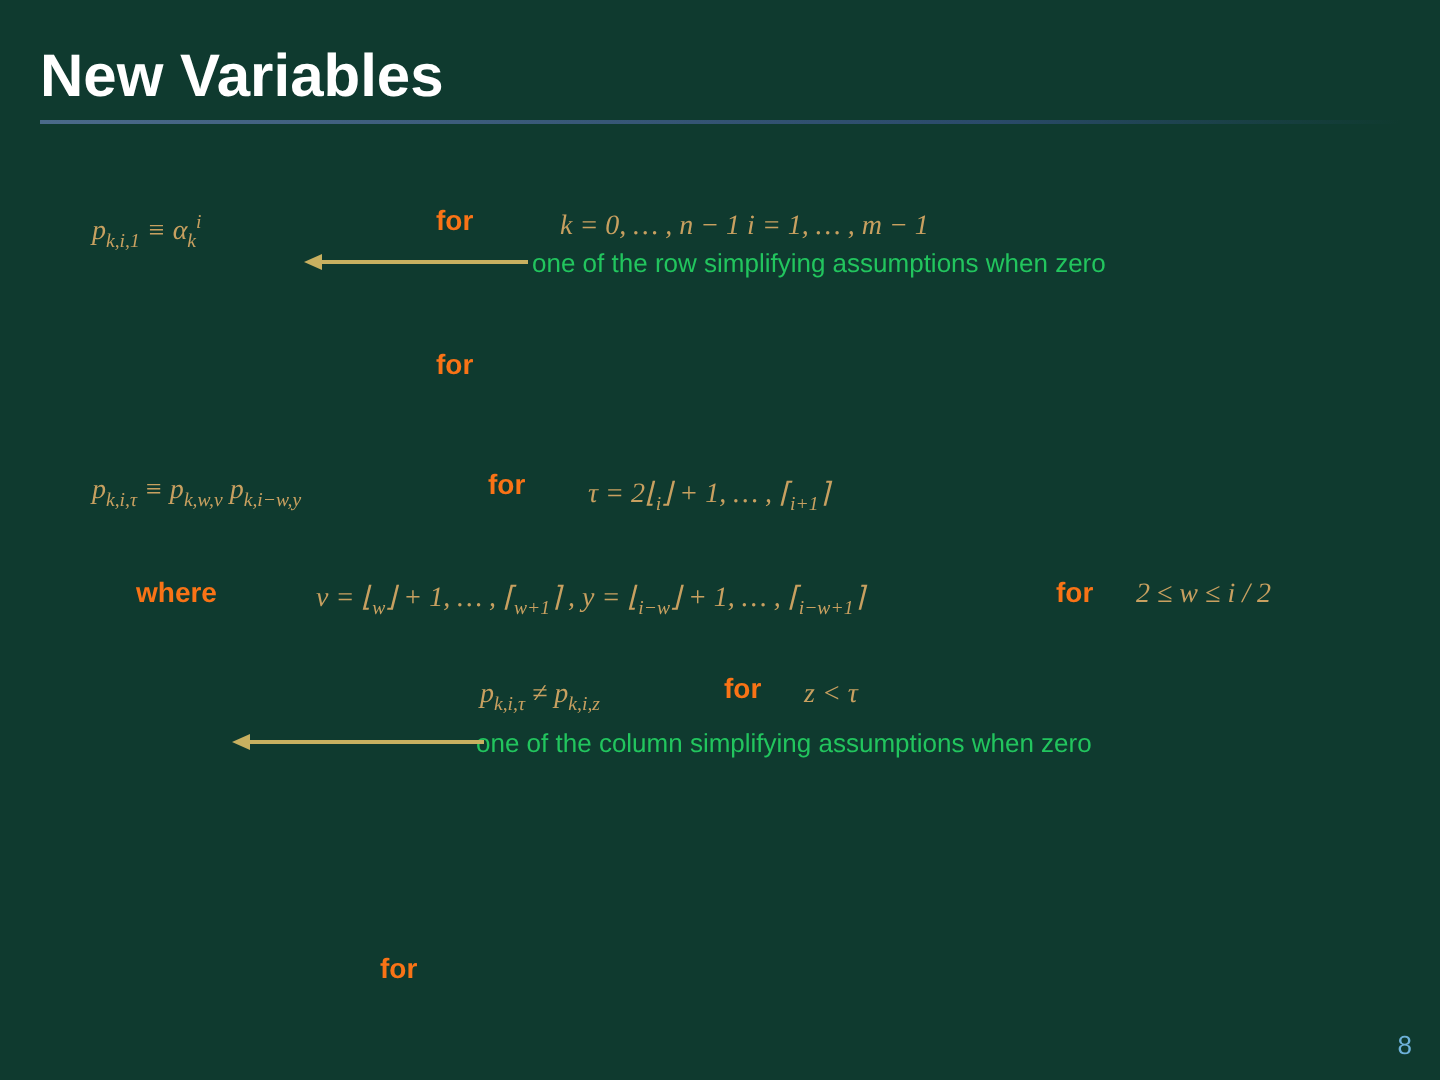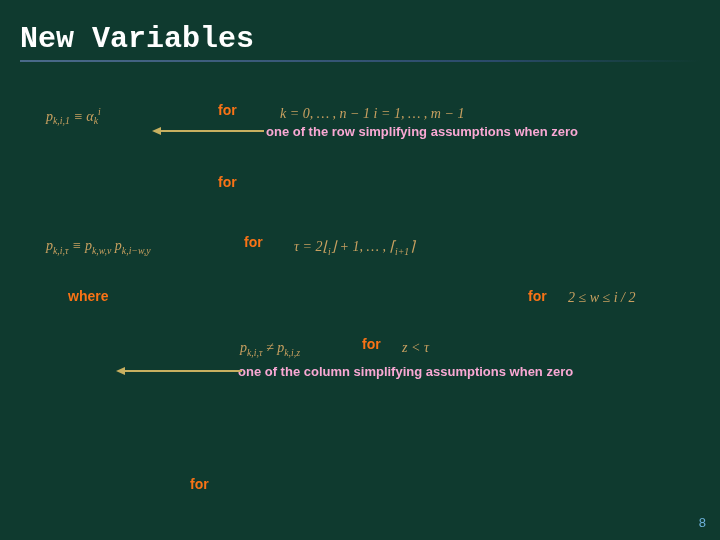--- a/index.html
+++ b/index.html
@@ -9,31 +9,30 @@
     font-family:Arial,Helvetica,sans-serif;
     color:#e8e8e8;
     position:relative;
     overflow:hidden;
   }
   .title{
     font-size:30px;
     font-weight:bold;
     color:#fff;
     padding:22px 0 4px 20px;
-    font-family:Liberation Mono, monospace;
   }
   .title-underline{
     height:2px;
     background:linear-gradient(to right,#4a6a8a,#2a4a6a 70%,transparent);
     margin-left:20px;
     width:680px;
   }
   .stage{position:absolute;left:0;top:80px;width:580px;height:440px}
   .txt{position:absolute;font-size:14px;font-weight:bold;color:#f97316;white-space:nowrap}
-  .note{position:absolute;font-size:13px;font-weight:bold;color:#f9a8d4;white-space:nowrap}
+  .note{position:absolute;font-size:13px;font-weight:normal;color:#22c55e;white-space:nowrap}
   .math{position:absolute;font-size:14px;color:#c8a060;font-family:'Times New Roman',serif;font-style:italic;white-space:nowrap}
   .pagenum{position:absolute;right:14px;bottom:10px;color:#6db0d8;font-size:13px}
   .arrow{position:absolute}
   .arrow-line{position:absolute;background:#c8b060;height:2px}
   .arrow-head{position:absolute;width:0;height:0;border-top:4px solid transparent;border-bottom:4px solid transparent;border-right:9px solid #c8b060}
   sub,sup{font-size:0.7em}
 </style>
 </head>
 <body>
 
@@ -51,20 +50,21 @@
     <div class="arrow-line" style="left:8px;top:0;width:104px"></div>
   </div>
 
   <div class="txt" style="left:218px;top:94px">for</div>
 
   <div class="math" style="left:46px;top:158px">p<sub>k,i,τ</sub> ≡ p<sub>k,w,ν</sub> p<sub>k,i−w,y</sub></div>
   <div class="txt" style="left:244px;top:154px">for</div>
   <div class="math" style="left:294px;top:158px">τ = 2⌊<sub>i</sub>⌋ + 1, … , ⌈<sub>i+1</sub>⌉</div>
 
   <div class="txt" style="left:68px;top:208px">where</div>
+  <div class="math" style="left:158px;top:210px">ν = ⌊<sub>w</sub>⌋ + 1, … , ⌈<sub>w+1</sub>⌉ ,   y = ⌊<sub>i−w</sub>⌋ + 1, … , ⌈<sub>i−w+1</sub>⌉</div>
   <div class="txt" style="left:528px;top:208px">for</div>
   <div class="math" style="left:568px;top:210px">2 ≤ w ≤ i / 2</div>
 
   <div class="math" style="left:240px;top:260px">p<sub>k,i,τ</sub> ≠ p<sub>k,i,z</sub></div>
   <div class="txt" style="left:362px;top:256px">for</div>
   <div class="math" style="left:402px;top:260px">z &lt; τ</div>
   <div class="note" style="left:238px;top:284px">one of the column simplifying assumptions when zero</div>
   <div class="arrow" style="left:116px;top:290px">
     <div class="arrow-head" style="left:0;top:-3px"></div>
     <div class="arrow-line" style="left:8px;top:0;width:118px"></div>

